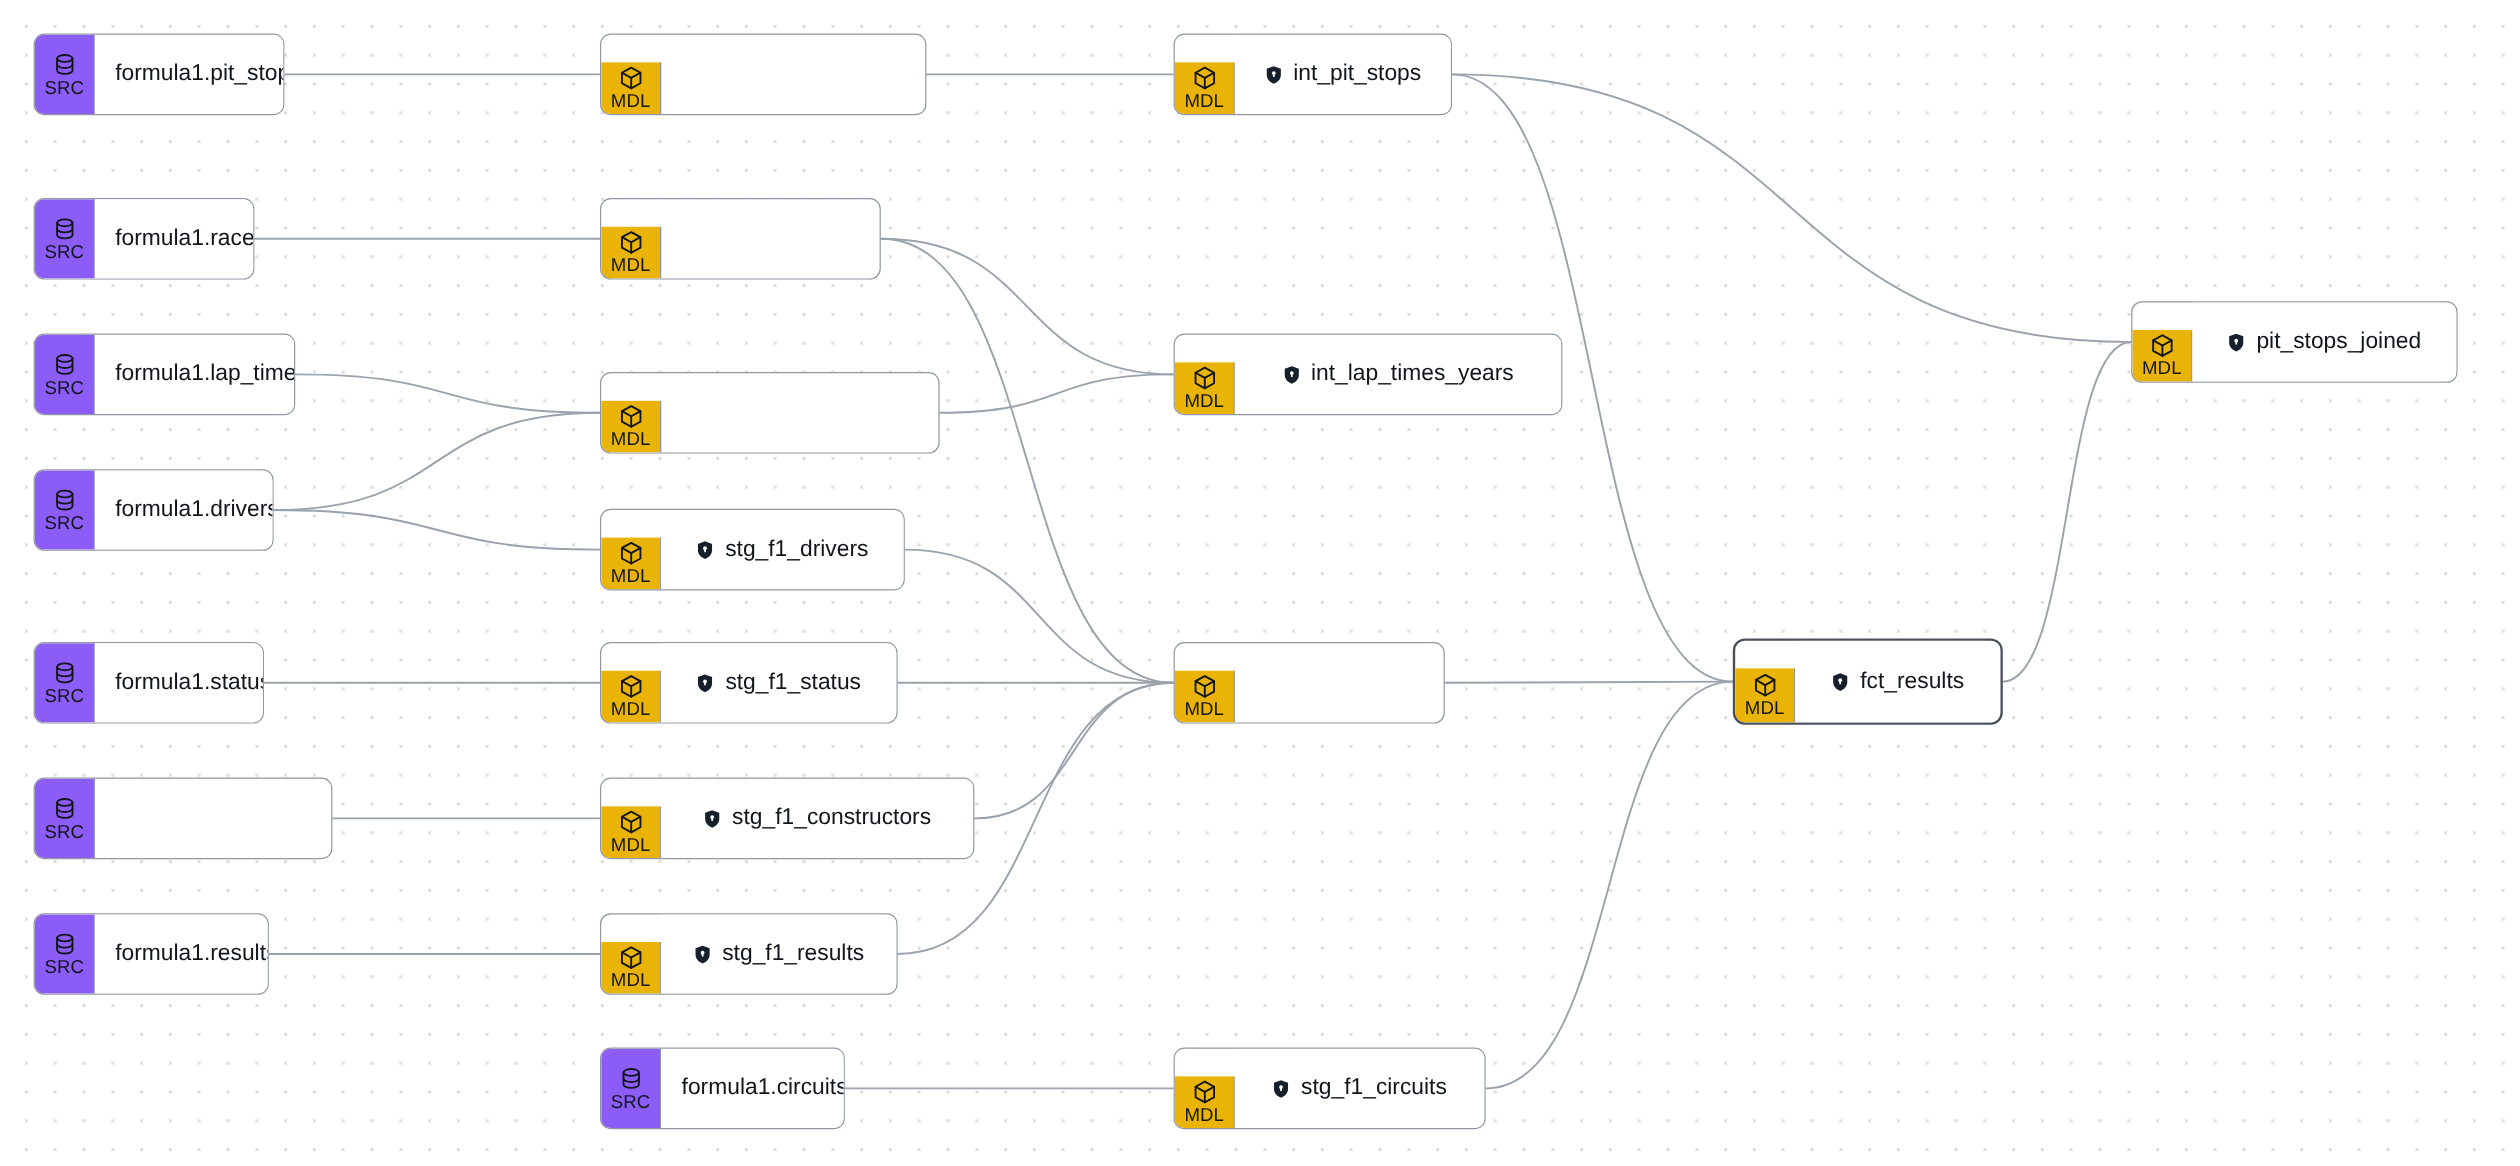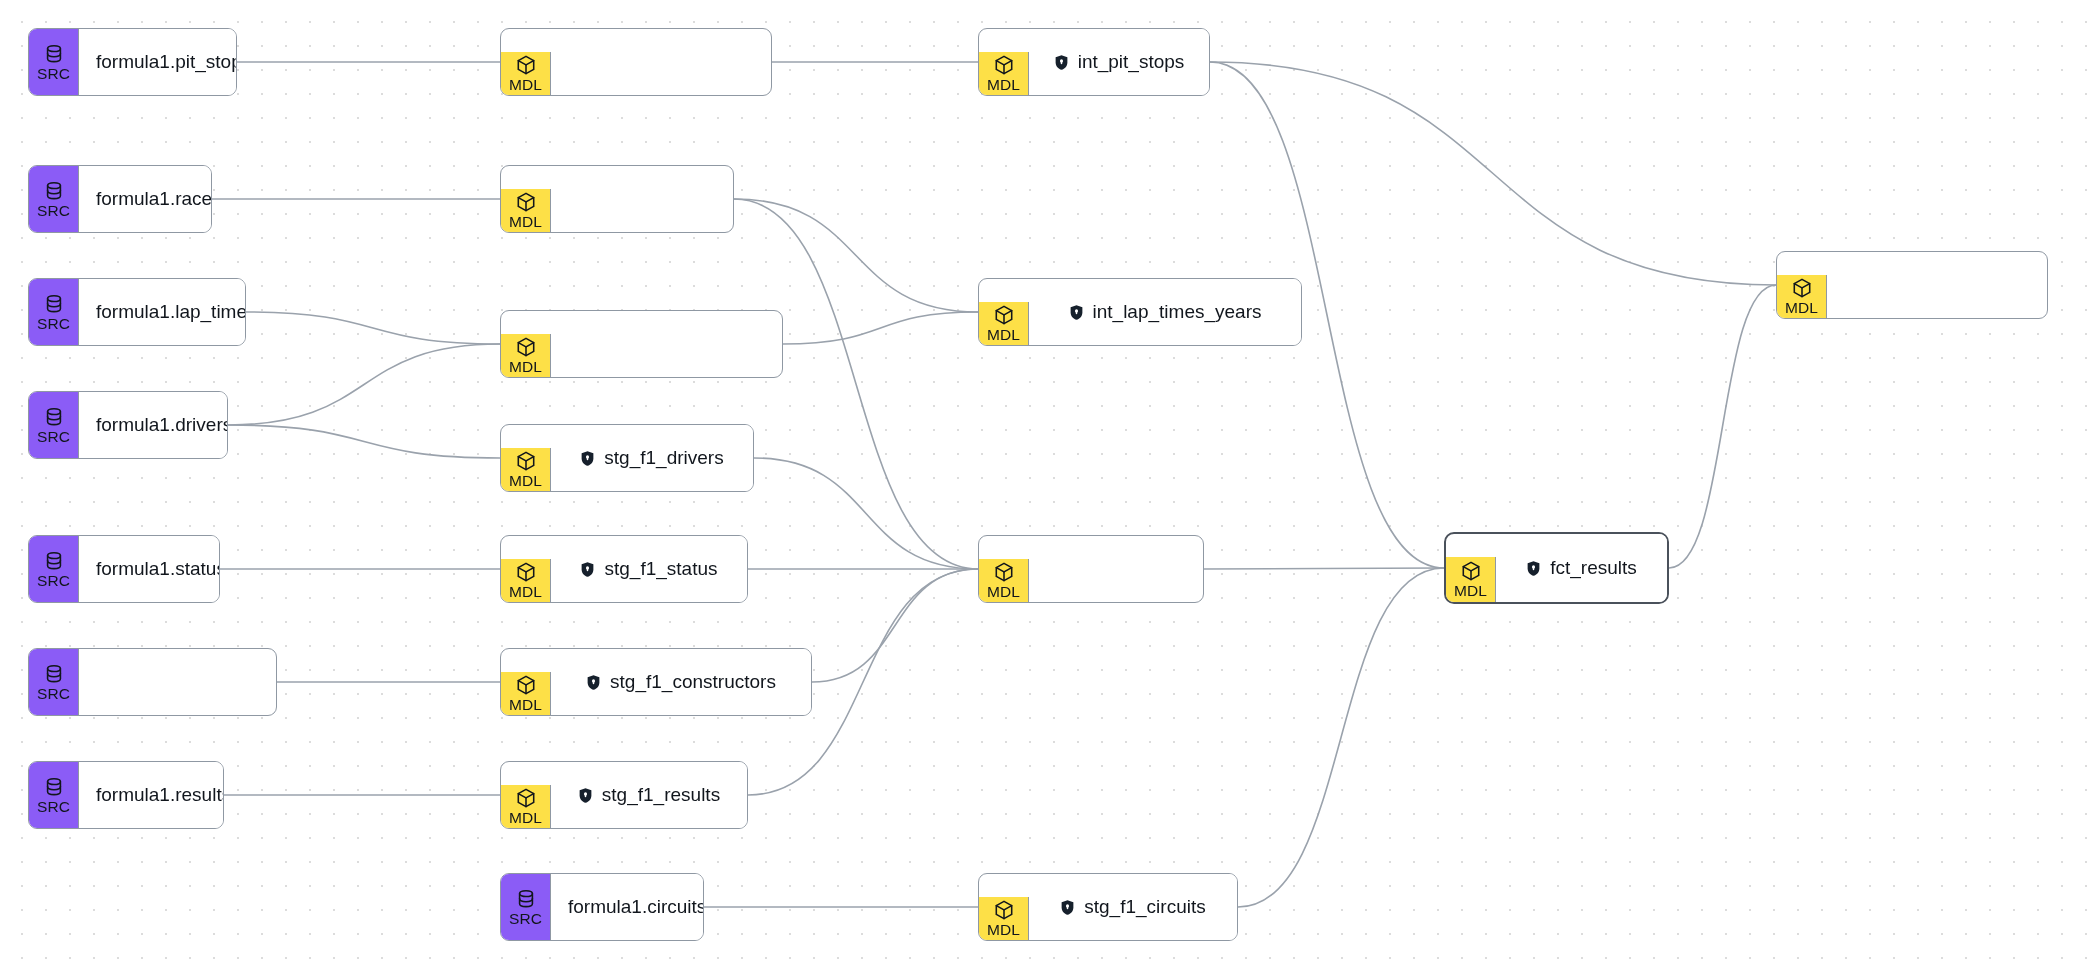--- a/index.html
+++ b/index.html
@@ -56,21 +56,21 @@
     flex: 0 0 50px;
     display: flex;
     flex-direction: column;
     align-items: center;
     justify-content: center;
     gap: 1px;
     border-right: 1.5px solid #8f98a3;
     box-sizing: border-box;
   }
   .badge-src { background: #8b5cf6; }
-  .badge-mdl { background: #fde047; margin-top: 23px; }
+  .badge-mdl { background: #eab308; margin-top: 23px; }
 
   .badge-icon {
     display: block;
     width: 22px;
     height: 22px;
     line-height: 0;
   }
   .badge-icon svg { display: block; }
 
   .badge-text {
@@ -481,15 +481,25 @@
         <div class="node-badge badge-mdl">
           <span class="badge-icon">
             <svg viewBox="0 0 24 24" width="22" height="22" fill="none" stroke="#12161c" stroke-width="1.7" stroke-linecap="round" stroke-linejoin="round">
               <path d="M12 2.6 20.4 7.2v9.6L12 21.4 3.6 16.8V7.2z"></path>
               <path d="M3.6 7.2 12 11.9l8.4-4.7"></path>
               <path d="M12 11.9v9.5"></path>
             </svg>
           </span>
           <span class="badge-text">MDL</span>
         </div>
+        <div class="node-body">
+          <span class="shield-icon">
+            <svg viewBox="0 0 24 26" width="15" height="17">
+              <path d="M12 1.2 21.4 4.6v8.2c0 6.1-4.2 9.9-9.4 11.9C6.8 22.7 2.6 18.9 2.6 12.8V4.6z" fill="#16202c"></path>
+              <circle cx="12" cy="10.4" r="2.5" fill="#ffffff"></circle>
+              <rect x="10.8" y="10.6" width="2.4" height="5.2" rx="1.2" fill="#ffffff"></rect>
+            </svg>
+          </span>
+          <span class="node-label">pit_stops_joined</span>
+        </div>
       </div>
     </div>
 </div>
 
 </body></html>

